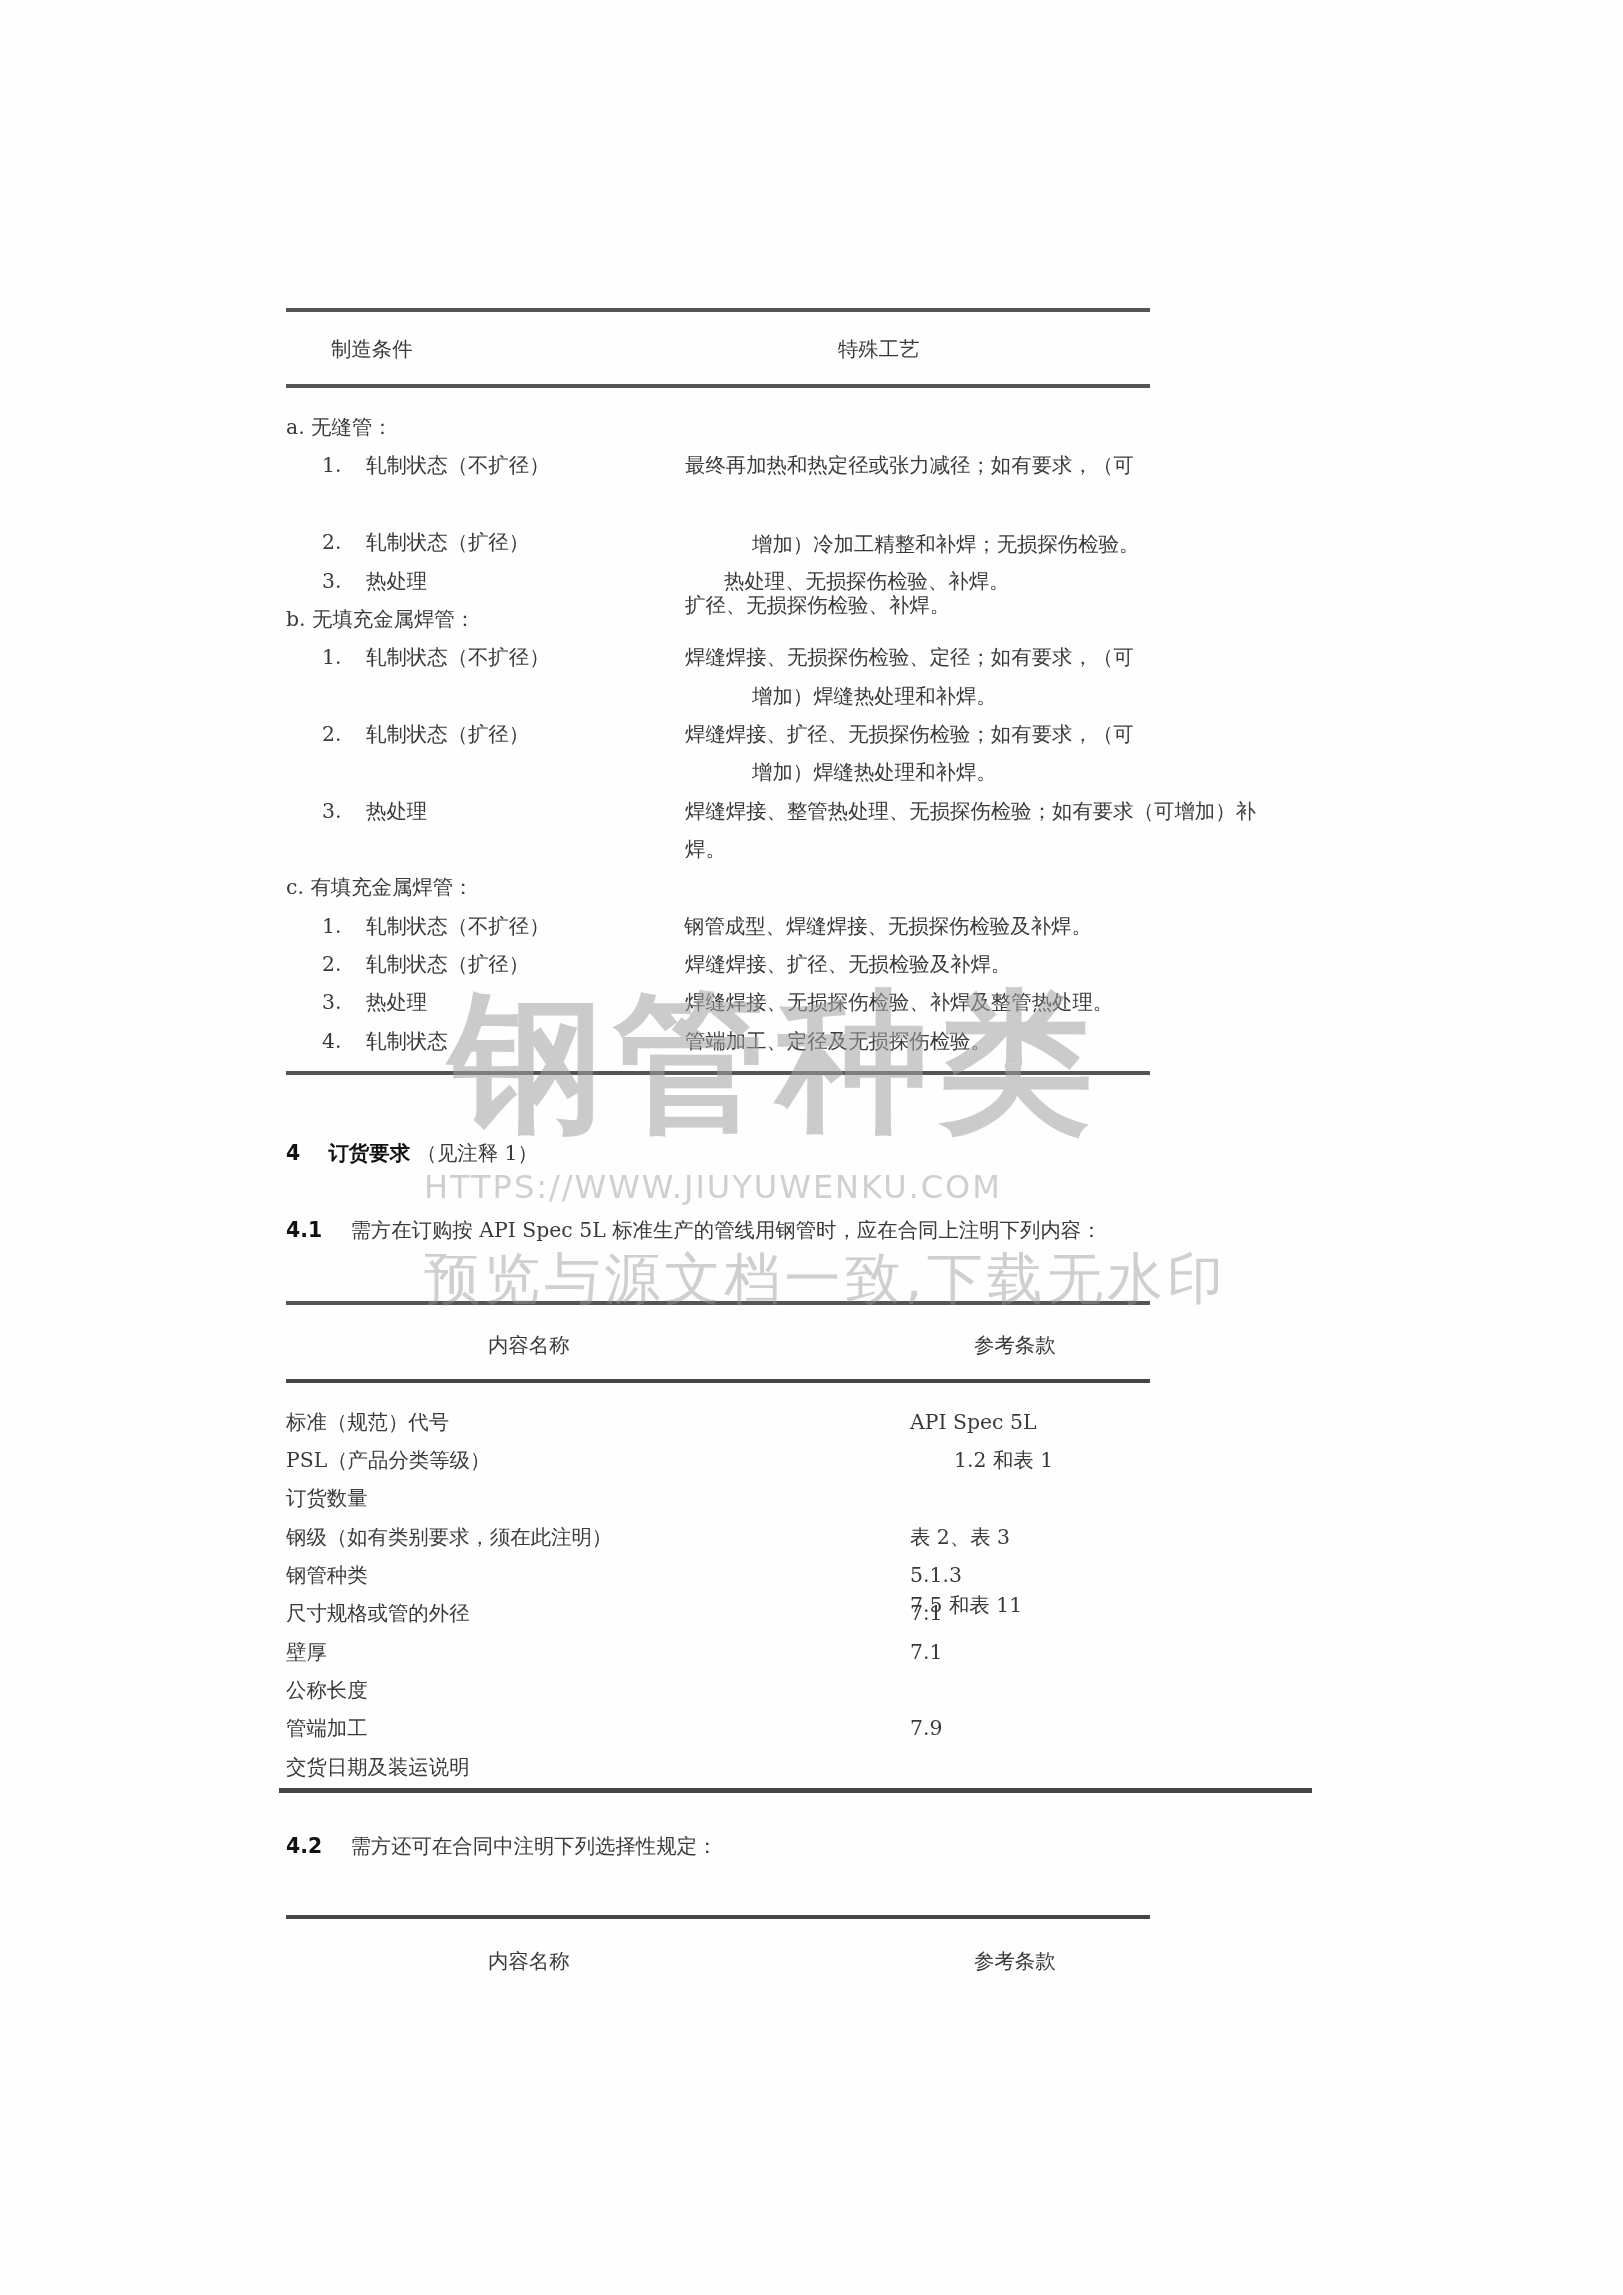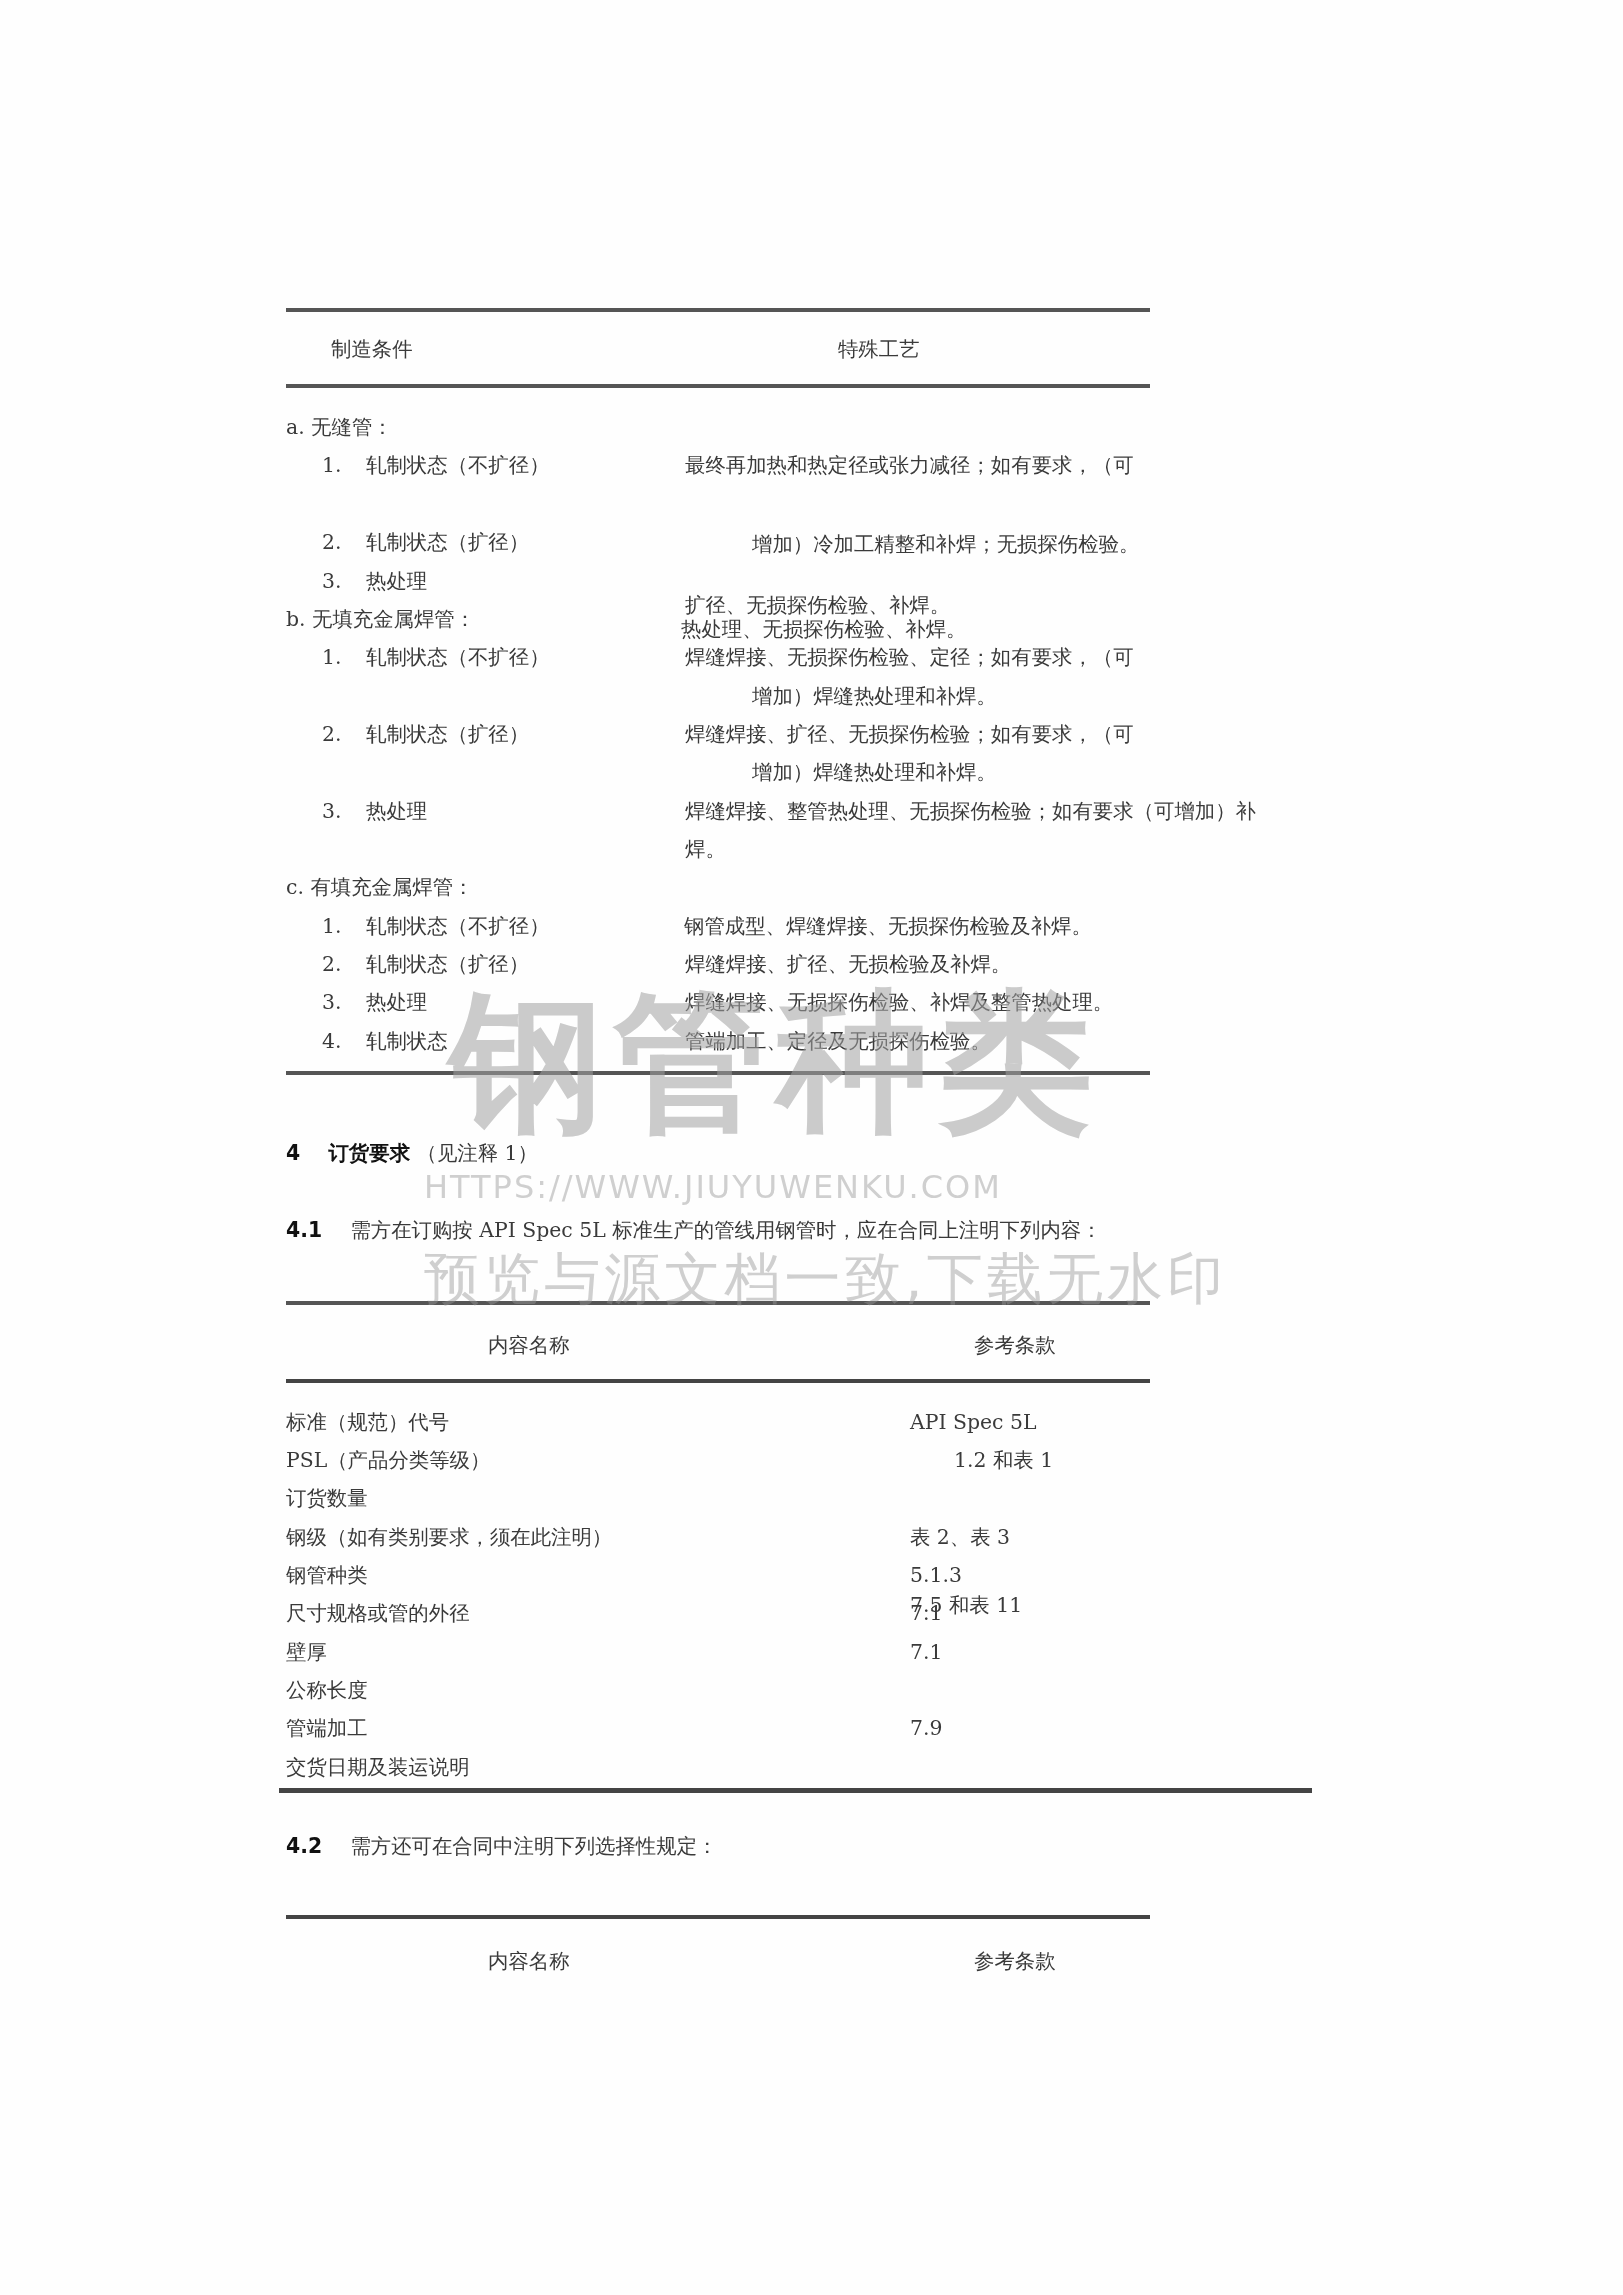--- a/index.html
+++ b/index.html
@@ -27,21 +27,21 @@
 <div class="abs txt" style="left:286px; top:415px;">a. 无缝管：</div>
 <div class="abs txt" style="left:322px; top:453px;">1.</div>
 <div class="abs txt" style="left:366px; top:453px;">轧制状态（不扩径）</div>
 <div class="abs txt" style="left:685px; top:453px;">最终再加热和热定径或张力减径；如有要求，（可</div>
 <div class="abs txt" style="left:752px; top:492px;margin-top:40px;">增加）冷加工精整和补焊；无损探伤检验。</div>
 <div class="abs txt" style="left:322px; top:530px;">2.</div>
 <div class="abs txt" style="left:366px; top:530px;">轧制状态（扩径）</div>
 <div class="abs txt" style="left:685px; top:557px;margin-top:36px;">扩径、无损探伤检验、补焊。</div>
 <div class="abs txt" style="left:322px; top:569px;">3.</div>
 <div class="abs txt" style="left:366px; top:569px;">热处理</div>
-<div class="abs txt" style="left:681px; top:569px;margin-top:48px;">热处理、无损探伤检验、补焊。</div>
+<div class="abs txt" style="left:724px; top:569px;">热处理、无损探伤检验、补焊。</div>
 
 <div class="abs txt" style="left:286px; top:607px;">b. 无填充金属焊管：</div>
 <div class="abs txt" style="left:322px; top:645px;">1.</div>
 <div class="abs txt" style="left:366px; top:645px;">轧制状态（不扩径）</div>
 <div class="abs txt" style="left:685px; top:645px;">焊缝焊接、无损探伤检验、定径；如有要求，（可</div>
 <div class="abs txt" style="left:752px; top:684px;">增加）焊缝热处理和补焊。</div>
 <div class="abs txt" style="left:322px; top:722px;">2.</div>
 <div class="abs txt" style="left:366px; top:722px;">轧制状态（扩径）</div>
 <div class="abs txt" style="left:685px; top:722px;">焊缝焊接、扩径、无损探伤检验；如有要求，（可</div>
 <div class="abs txt" style="left:752px; top:760px;">增加）焊缝热处理和补焊。</div>

